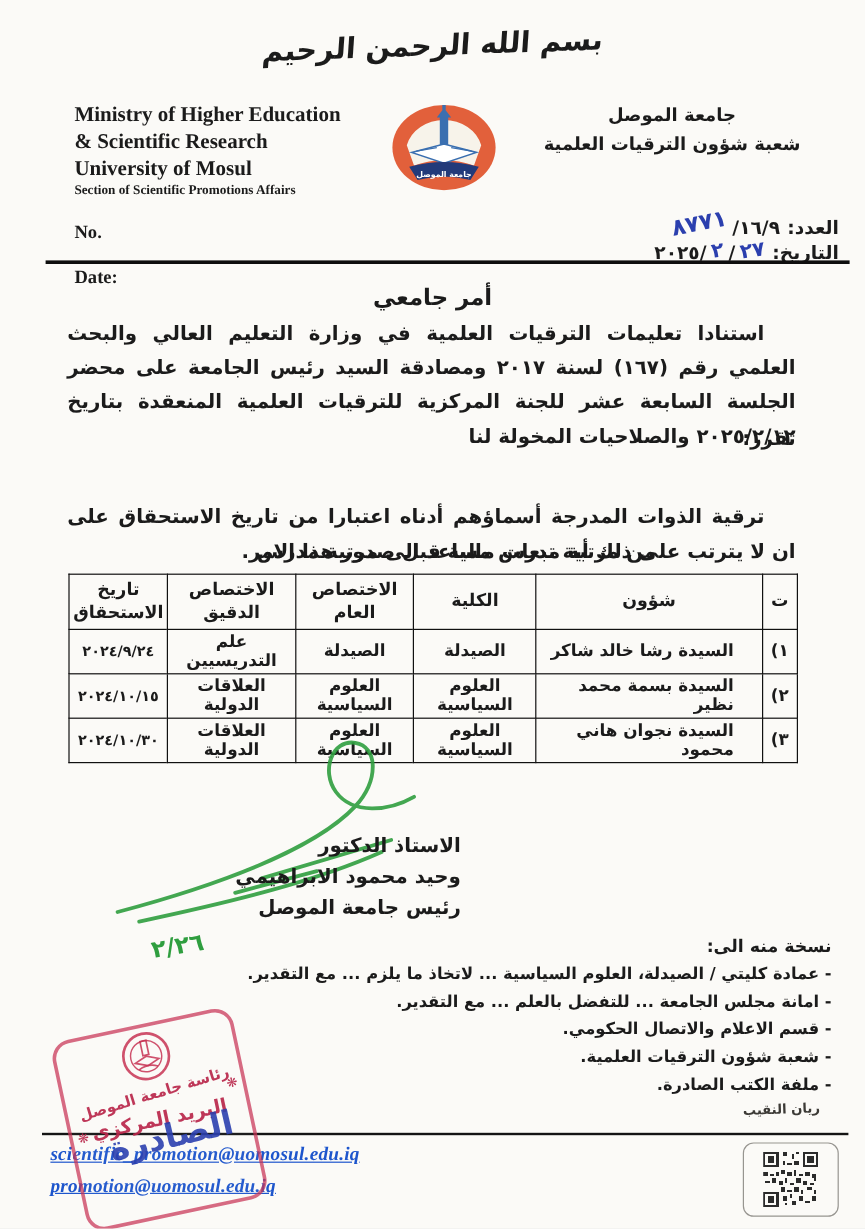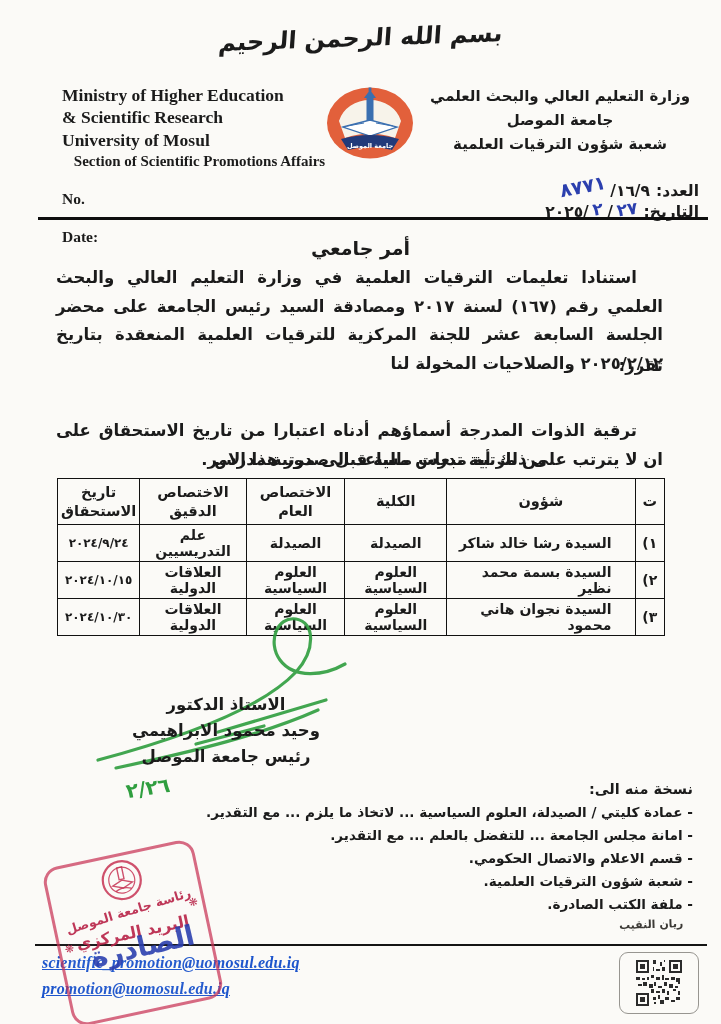--- a/index.html
+++ b/index.html
@@ -18,21 +18,21 @@
     font-size:24px; font-weight:bold; transform:rotate(-2deg) skewX(-6deg);
     letter-spacing:-1px;
   }
 
   
   .header-en {
     position:absolute; top:84px; left:62px; width:275px;
     font-family:"Liberation Serif", serif; font-weight:bold; line-height:1.28;
   }
   .header-en .big { font-size:17.5px; }
-  .header-en .small { font-size:15px; margin-top:1px;text-align:center; }
+  .header-en .small { font-size:11px; margin-top:1px; }
   .header-en .field { font-size:15.5px; margin-top:18px; }
 
   .logo-wrap { position:absolute; top:87px; left:326px; width:88px; height:72px; }
 
   .header-ar {
     position:absolute; top:84px; right:18px; width:286px; text-align:center;
     font-weight:bold; font-size:15px; line-height:1.6;
   }
   .meta-line {
     position:absolute; right:20px; width:300px; display:flex; direction:ltr;
@@ -66,21 +66,21 @@
   table { border-collapse:collapse; width:100%; }
   th, td { border:1.7px solid #111; font-weight:bold; text-align:center; vertical-align:middle; padding:2px 3px; }
   th { font-size:14.5px; height:46px; line-height:1.25; }
   td { font-size:14px; height:35px;margin-left:48px; }
   td.c-name { text-align:right; padding-right:23px; }
   td.c-date { font-size:12px; letter-spacing:-0.3px; }
 
   
   .signature { position:absolute; top:610px; left:68px; width:316px; height:205px; text-align:center; }
   .flourish { position:absolute; top:0; left:0; }
-  .sig-text { position:absolute; top:82px; left:0; right:0; direction:rtl; font-weight:bold; font-size:16.5px; line-height:1.58; }
+  .sig-text { position:absolute; top:82px; left:0; right:0; direction:rtl; font-weight:bold; font-size:16.5px; line-height:1.58;text-align:right; }
   .sig-date {
     position:absolute; top:166px; left:58px; color:#2f9e3f; font-weight:bold;
     font-size:20px; transform:rotate(-9deg);
   }
 
   
   .distribution { position:absolute; top:781px; right:28px; left:26px; direction:rtl; font-weight:bold; }
   .dist-header { font-size:14.5px; height:23px; }
   .dist-item { font-size:13.6px; height:23px; }
 
@@ -141,21 +141,20 @@
       <polygon points="38,11 50,11 44,3" fill="#3a6fb0"></polygon>
       <rect x="42.6" y="0.5" width="2.8" height="4" fill="#3a6fb0"></rect>
       <path d="M17 40 L44 33 L71 40 L44 49 Z" fill="#ffffff" stroke="#3a6fb0" stroke-width="1.3"></path>
       <path d="M21 39 l17 -3 M50 36 l17 3" stroke="#3a6fb0" stroke-width="1" fill="none"></path>
       <path d="M15 52 Q44 44 73 52 L66 63 Q44 57 22 63 Z" fill="#223a7a"></path>
       <text x="44" y="60.5" text-anchor="middle" font-size="6.5" fill="#ffffff" font-weight="bold">جامعة الموصل</text>
     </svg>
   </div>
 
   <div class="header-ar rtl">
-    <div>وزارة التعليم العالي والبحث العلمي</div>
     <div>جامعة الموصل</div>
     <div>شعبة شؤون الترقيات العلمية</div>
   </div>
 
   <div class="meta-line num">
     <span class="hand-blue ltrov">٨٧٧١</span>
     <span class="ltrov">/١٦/٩</span>
     <span class="lbl">العدد:</span>
   </div>
 

